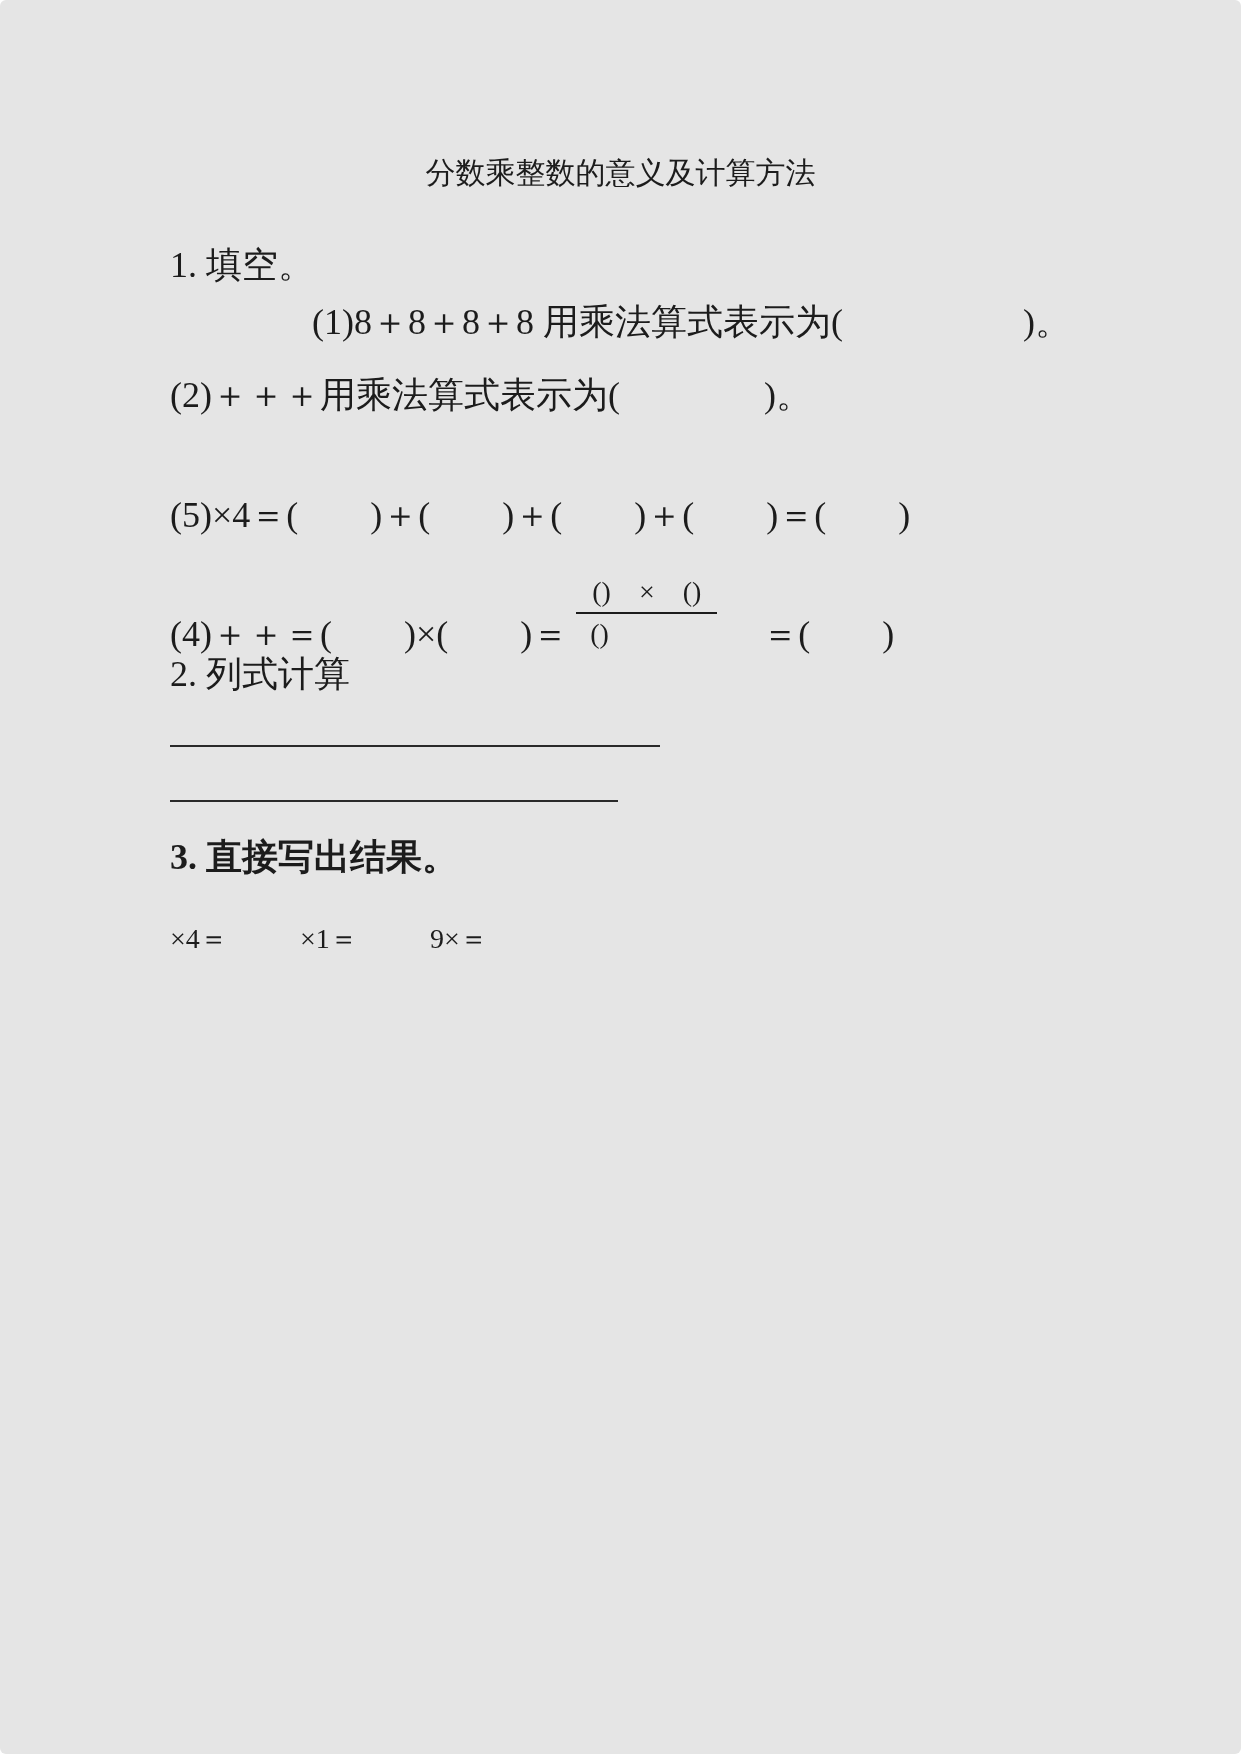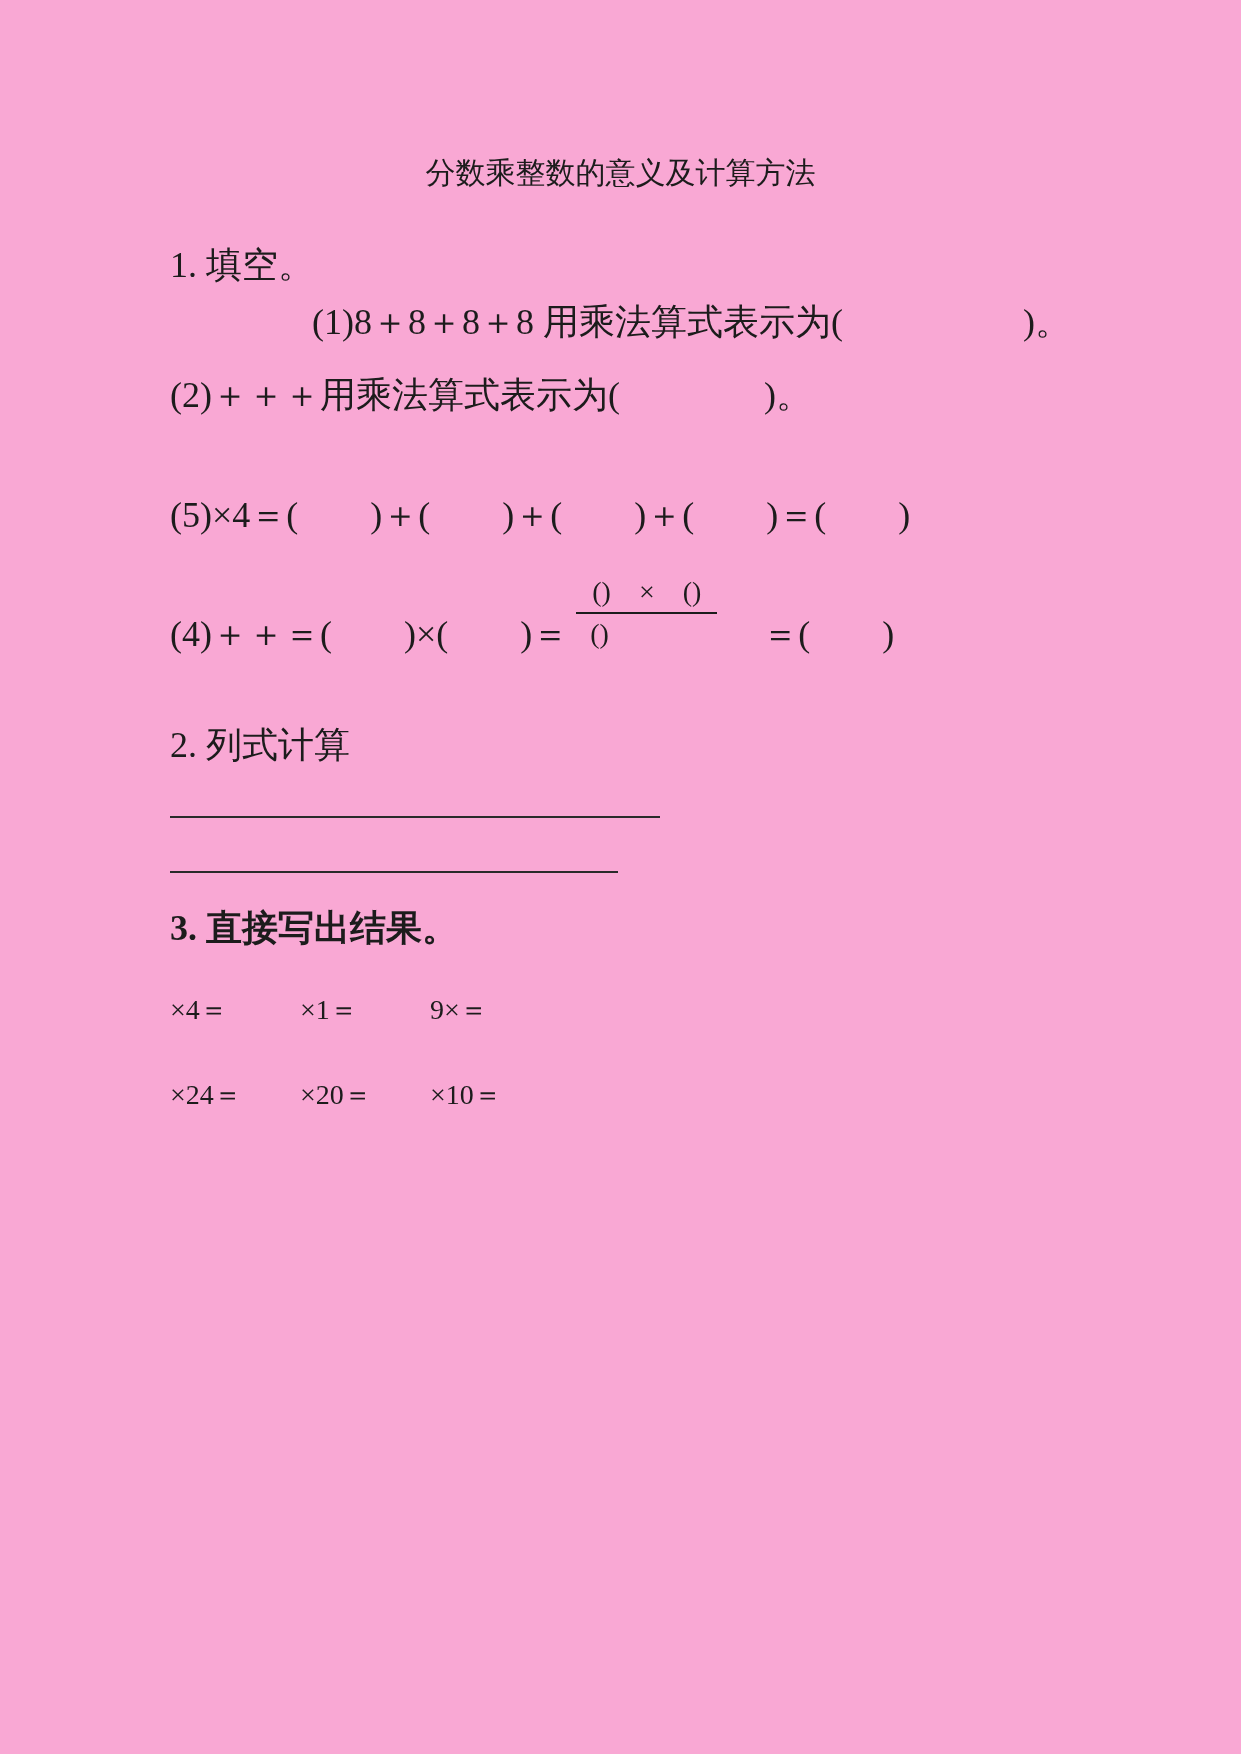--- a/index.html
+++ b/index.html
@@ -7,22 +7,23 @@
   body {
     width: 1241px;
     height: 1754px;
     font-family: "Liberation Serif", "DejaVu Serif", serif;
     color: #1c1c1c;
     overflow: hidden;
   }
   .page {
     width: 1241px;
     height: 1754px;
-    background: #f9a8d4;
+    background: #e5e5e5;
     padding: 150px 170px 0 170px;
+    border-radius: 6px;
   }
   .doc-title {
     font-size: 30px;
     font-weight: normal;
     line-height: 45px;
     text-align: center;
     width: 901px; 
   }
   .line {
     font-size: 36px;
@@ -53,21 +54,21 @@
   }
   .frac-den {
     display: block;
     font-size: 28px;
     line-height: 40px;
     padding-left: 14px;
     text-align: left;
     white-space: pre;
   }
   .q4-after { margin-left: 45px; }
-  .sec2-heading { margin-top: 71px; }
+  .sec2-heading { }
   .q2-item1 { margin-top: 50px; }
   .answer-line-1 {
     margin-top: 51px;
     width: 490px;
     height: 0;
     border-bottom: 2px solid #2a2a2a;
   }
   .q2-item2 { margin-top: 38px; }
   .answer-line-2 {
     margin-top: 53px;
@@ -122,19 +123,14 @@
   <div class="answer-line-2"></div>
 
   <p class="line sec3-heading">3. 直接写出结果。</p>
 
   <div class="calc-row calc-row-1">
     <span class="calc-cell">×4＝</span>
     <span class="calc-cell">×1＝</span>
     <span class="calc-cell">9×＝</span>
   </div>
 
-  <div class="calc-row calc-row-2">
-    <span class="calc-cell">×24＝</span>
-    <span class="calc-cell">×20＝</span>
-    <span class="calc-cell">×10＝</span>
-  </div>
 
 </div>
 
 </body></html>

